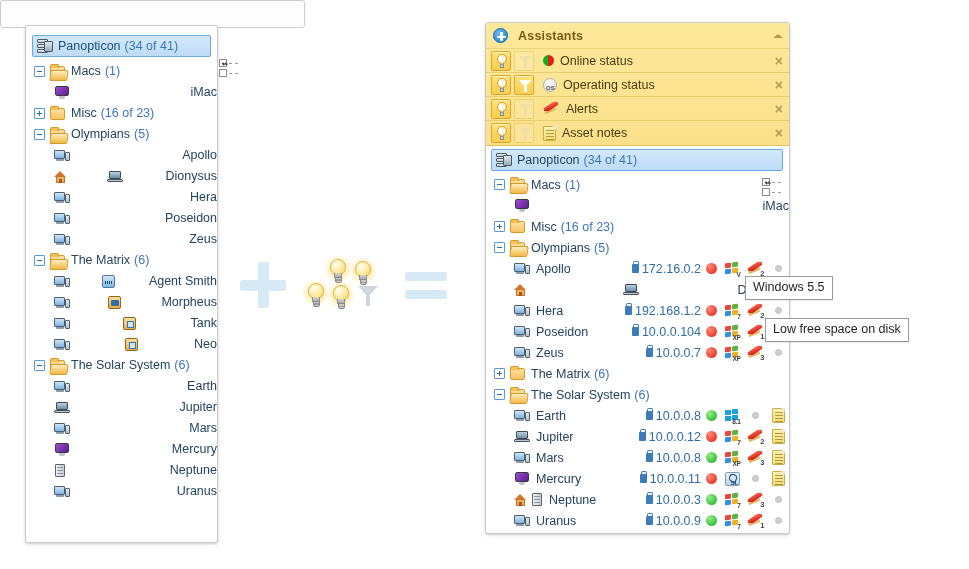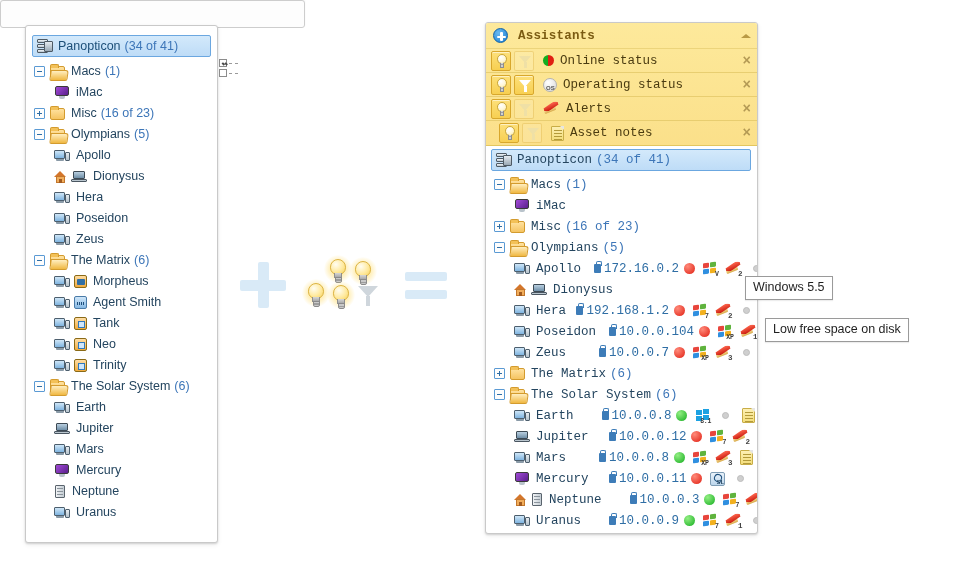--- a/index.html
+++ b/index.html
@@ -255,21 +255,21 @@
   .funnel-big .fn-top {
     position:absolute; left:0; top:0; width:0; height:0;
     border-left:10px solid transparent; border-right:10px solid transparent;
     border-top:11px solid #cfd6dc;
   }
   .funnel-big .fn-stem {
     position:absolute; left:8px; top:10px; width:4px; height:10px; background:#cfd6dc;
   }
 
   
-  #right-panel { left: 485px; top: 22px; width: 273px; height: 512px; padding: 0; overflow: hidden; font-family: Liberation Mono, monospace; }
+  #right-panel { left: 485px; top: 22px; width: 305px; height: 512px; padding: 0; overflow: hidden; }
 
   .assist-block {
     background: linear-gradient(#fde99b, #fbe08a);
     border-bottom: 1px solid #e3c65e;
   }
   .assist-head {
     display: flex; align-items: center;
     height: 26px; padding: 0 6px 0 7px;
     border-bottom: 1px solid #ecd47b;
   }
@@ -289,21 +289,21 @@
   .collapse-caret {
     margin-left:auto; width:0; height:0;
     border-left:5px solid transparent; border-right:5px solid transparent;
     border-bottom:4px solid #b99a45; cursor:pointer;
   }
 
   .assist-row {
     display:flex; align-items:center; height:24px; padding-left:5px; padding-right:6px;
     border-bottom: 1px solid rgba(226,198,102,0.75);
   }
-  .assist-row:last-child { border-bottom:none;margin-left:8px; }
+  .assist-row:last-child { border-bottom:none; }
   .tool-btn {
     width: 20px; height: 20px; border-radius: 2px; position: relative; flex:0 0 auto;
     margin-right: 3px; cursor: pointer;
   }
   .tool-btn.on {
     background: linear-gradient(#fde07a,#f7cf51);
     border: 1px solid #d8a72c;
     box-shadow: inset 0 1px 0 rgba(255,255,255,.55);
   }
   .tool-btn.off { background: rgba(255,255,255,0.12); border: 1px solid rgba(216,167,44,0.35); }
@@ -459,21 +459,21 @@
   #tip-disk  { left: 765px; top: 318px; }
   #tip-todo  { left: 785px; top: 422px; }
 
   
   #bottom-panel {
     left: 485px; top: 560px; width: 305px; height: 28px;
     background: #fdfdfd; border:1px solid #cdcdcd; border-radius:3px;
     box-shadow: 0 -1px 2px rgba(0,0,0,0.05);
   }
   .indent-1 { padding-left: 8px; }
-  .indent-2 { padding-left: 28px; }
+  .indent-2 { padding-left: 28px; justify-content: space-between; }
   .gap4 { width:4px; flex:0 0 auto; }
   .gap5 { width:5px; flex:0 0 auto; }
   .gap6 { width:6px; flex:0 0 auto; }
 </style>
 </head>
 <body>
 
 <div class="stage">
 
   <div class="panel" id="left-panel">
@@ -579,34 +579,34 @@
           <span class="label">The Matrix</span>
           <span class="count">(6)</span>
         </div>
         <div class="tree-row indent-2">
           <span class="ico ico-desktop">
             <span class="scr"></span>
             <span class="base"></span>
             <span class="twr"></span>
           </span>
           <span class="gap4"></span>
+          <span class="ico badge-app b-agent"></span>
+          <span class="gap6"></span>
+          <span class="label">Agent Smith</span>
+        </div>
+        <div class="tree-row indent-2">
+          <span class="ico ico-desktop">
+            <span class="scr"></span>
+            <span class="base"></span>
+            <span class="twr"></span>
+          </span>
+          <span class="gap4"></span>
           <span class="ico badge-app b-morph"></span>
           <span class="gap6"></span>
           <span class="label">Morpheus</span>
-        </div>
-        <div class="tree-row indent-2">
-          <span class="ico ico-desktop">
-            <span class="scr"></span>
-            <span class="base"></span>
-            <span class="twr"></span>
-          </span>
-          <span class="gap4"></span>
-          <span class="ico badge-app b-agent"></span>
-          <span class="gap6"></span>
-          <span class="label">Agent Smith</span>
         </div>
         <div class="tree-row indent-2">
           <span class="ico ico-desktop">
             <span class="scr"></span>
             <span class="base"></span>
             <span class="twr"></span>
           </span>
           <span class="gap4"></span>
           <span class="ico badge-app b-ring"></span>
           <span class="gap6"></span>
@@ -615,31 +615,20 @@
         <div class="tree-row indent-2">
           <span class="ico ico-desktop">
             <span class="scr"></span>
             <span class="base"></span>
             <span class="twr"></span>
           </span>
           <span class="gap4"></span>
           <span class="ico badge-app b-ring"></span>
           <span class="gap6"></span>
           <span class="label">Neo</span>
-        </div>
-        <div class="tree-row indent-2">
-          <span class="ico ico-desktop">
-            <span class="scr"></span>
-            <span class="base"></span>
-            <span class="twr"></span>
-          </span>
-          <span class="gap4"></span>
-          <span class="ico badge-app b-ring"></span>
-          <span class="gap6"></span>
-          <span class="label">Trinity</span>
         </div>
         <div class="tree-row indent-1">
           <span class="expander"></span>
           <span class="gap5"></span>
           <span class="ico ico-folder open"></span>
           <span class="gap6"></span>
           <span class="label">The Solar System</span>
           <span class="count">(6)</span>
         </div>
         <div class="tree-row indent-2">

